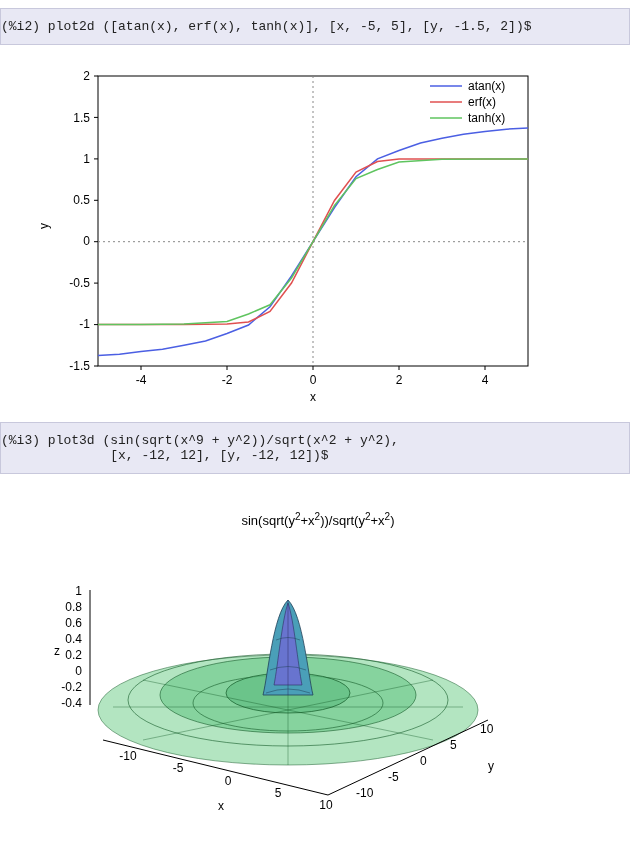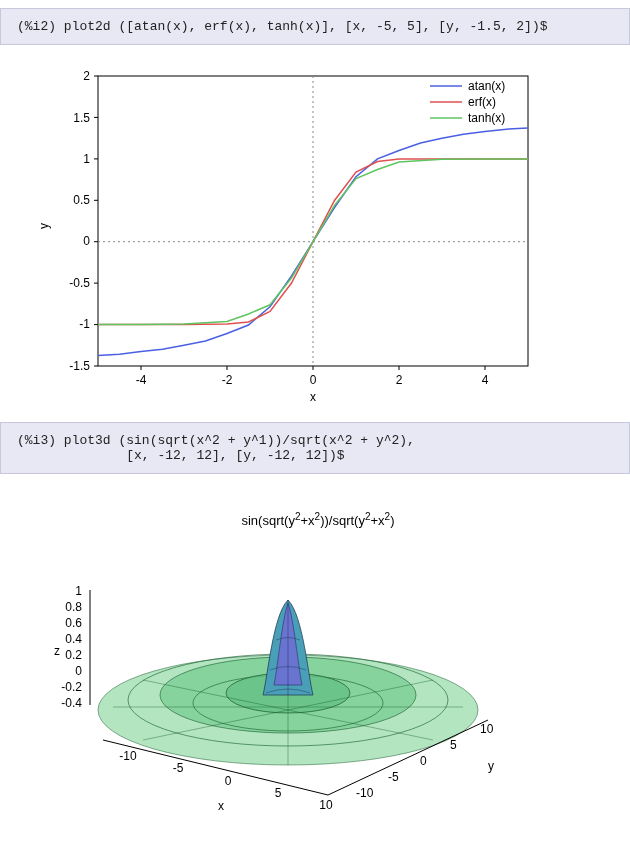--- a/index.html
+++ b/index.html
@@ -7,21 +7,21 @@
       margin: 0;
       padding: 0;
       width: 630px;
       font-family: Arial, Helvetica, sans-serif;
       font-size: 13px;
       background: #fff;
     }
     .code-block {
       background: #e8e8f4;
       border: 1px solid #c8c8dc;
-      padding: 10px 16px;
+      padding: 10px 0;
       font-family: "Courier New", monospace;
       font-size: 13px;
       white-space: pre;
       color: #222;
       margin: 8px 0;
     }
     .chart-zone { padding: 8px 0 8px 28px; }
     svg { display: block; }
     .axis-font { font: 12px Arial; fill: #000; }
     .legend-font { font: 12px Arial; fill: #000; }
@@ -86,21 +86,21 @@
       <line x1="332" y1="42" x2="364" y2="42" stroke="#5fc45f" stroke-width="1.5"></line>
           <text x="370" y="46" class="legend-font">tanh(x)</text>
     </g>
   </g>
 
   <text x="285" y="340" text-anchor="middle" class="axis-font">x</text>
   <text x="20" y="165" text-anchor="middle" class="axis-font" transform="rotate(-90 20 165)">y</text>
 </svg>
 </div>
 
-<div class="code-block"><span>(%i3)</span> <span>plot3d (sin(sqrt(x^2 + y^1))/sqrt(x^2 + y^2),</span>
+<div class="code-block"><span>(%i3)</span> <span>plot3d (sin(sqrt(x^9 + y^2))/sqrt(x^2 + y^2),</span>
       <span>        [x, -12, 12], [y, -12, 12])$</span></div>
 
 <div class="chart-zone">
 <svg width="520" height="340">
 
   <text x="290" y="35" class="title-3d"><tspan>sin(sqrt(y</tspan><tspan dy="-5" font-size="10">2</tspan><tspan dy="5">+x</tspan><tspan dy="-5" font-size="10">2</tspan><tspan dy="5">))/sqrt(y</tspan><tspan dy="-5" font-size="10">2</tspan><tspan dy="5">+x</tspan><tspan dy="-5" font-size="10">2</tspan><tspan dy="5">)</tspan></text>
 
   <g transform="translate(60,55)">
 
     <g class="axis-font">

